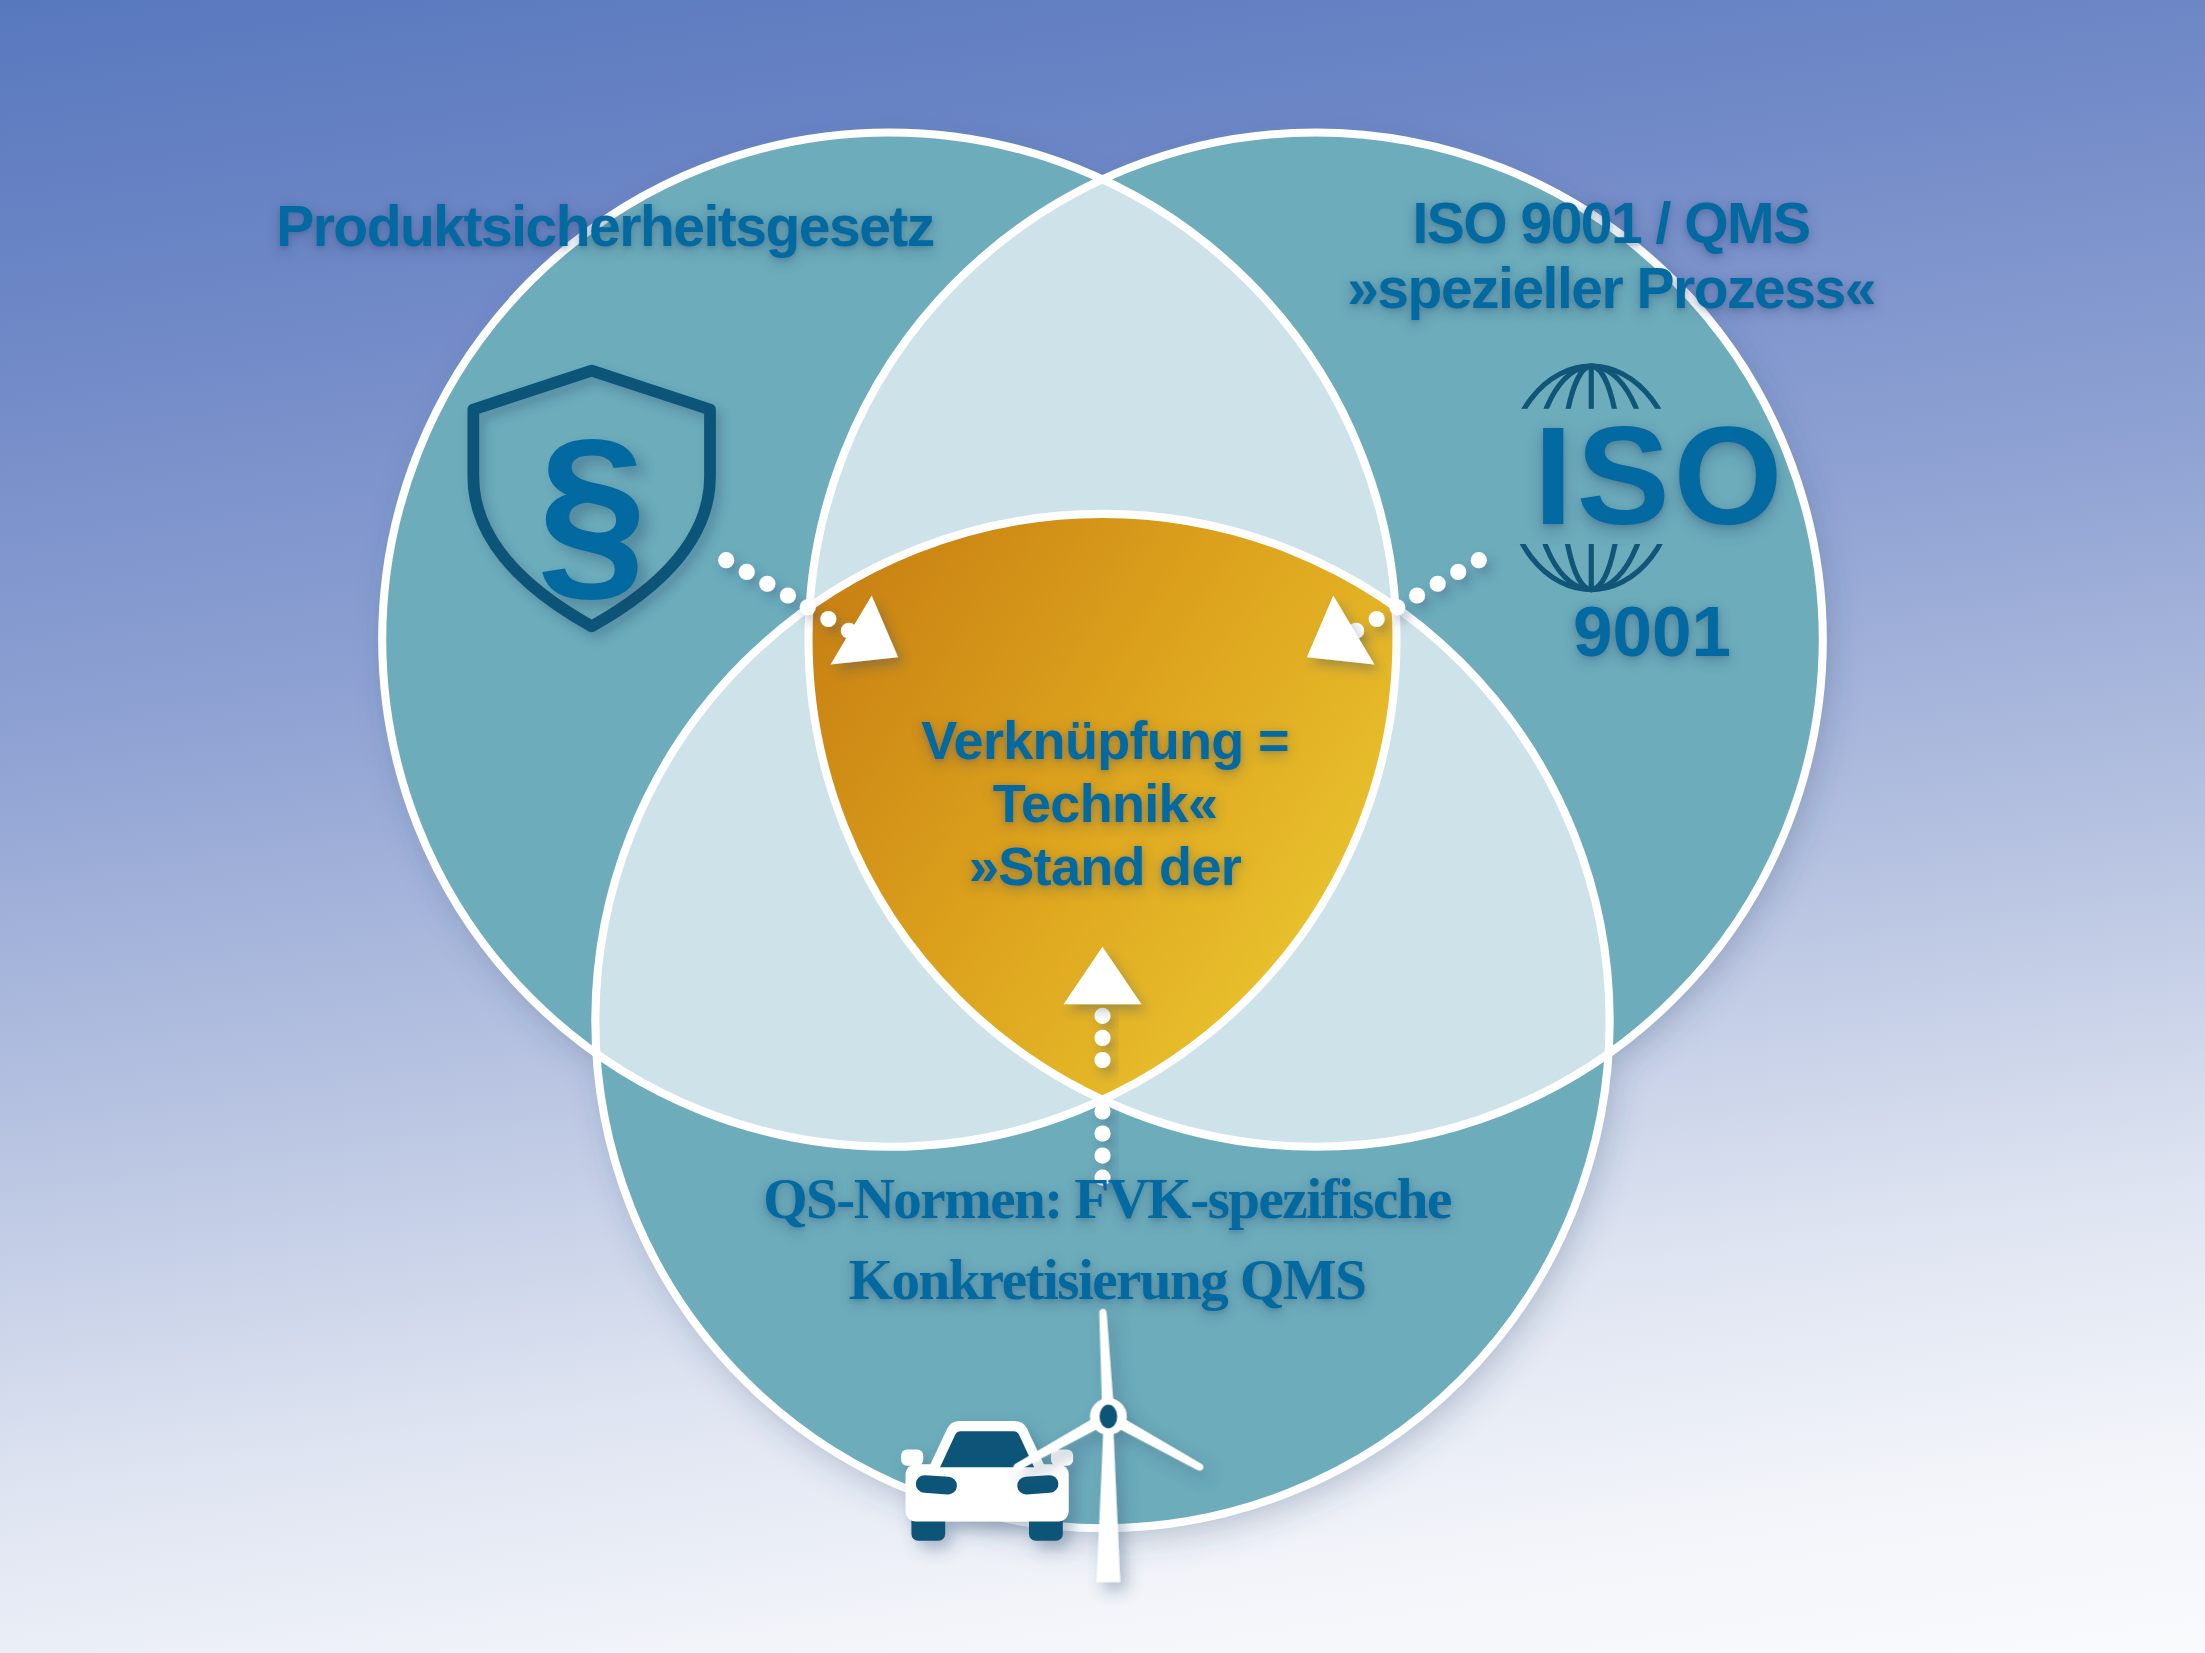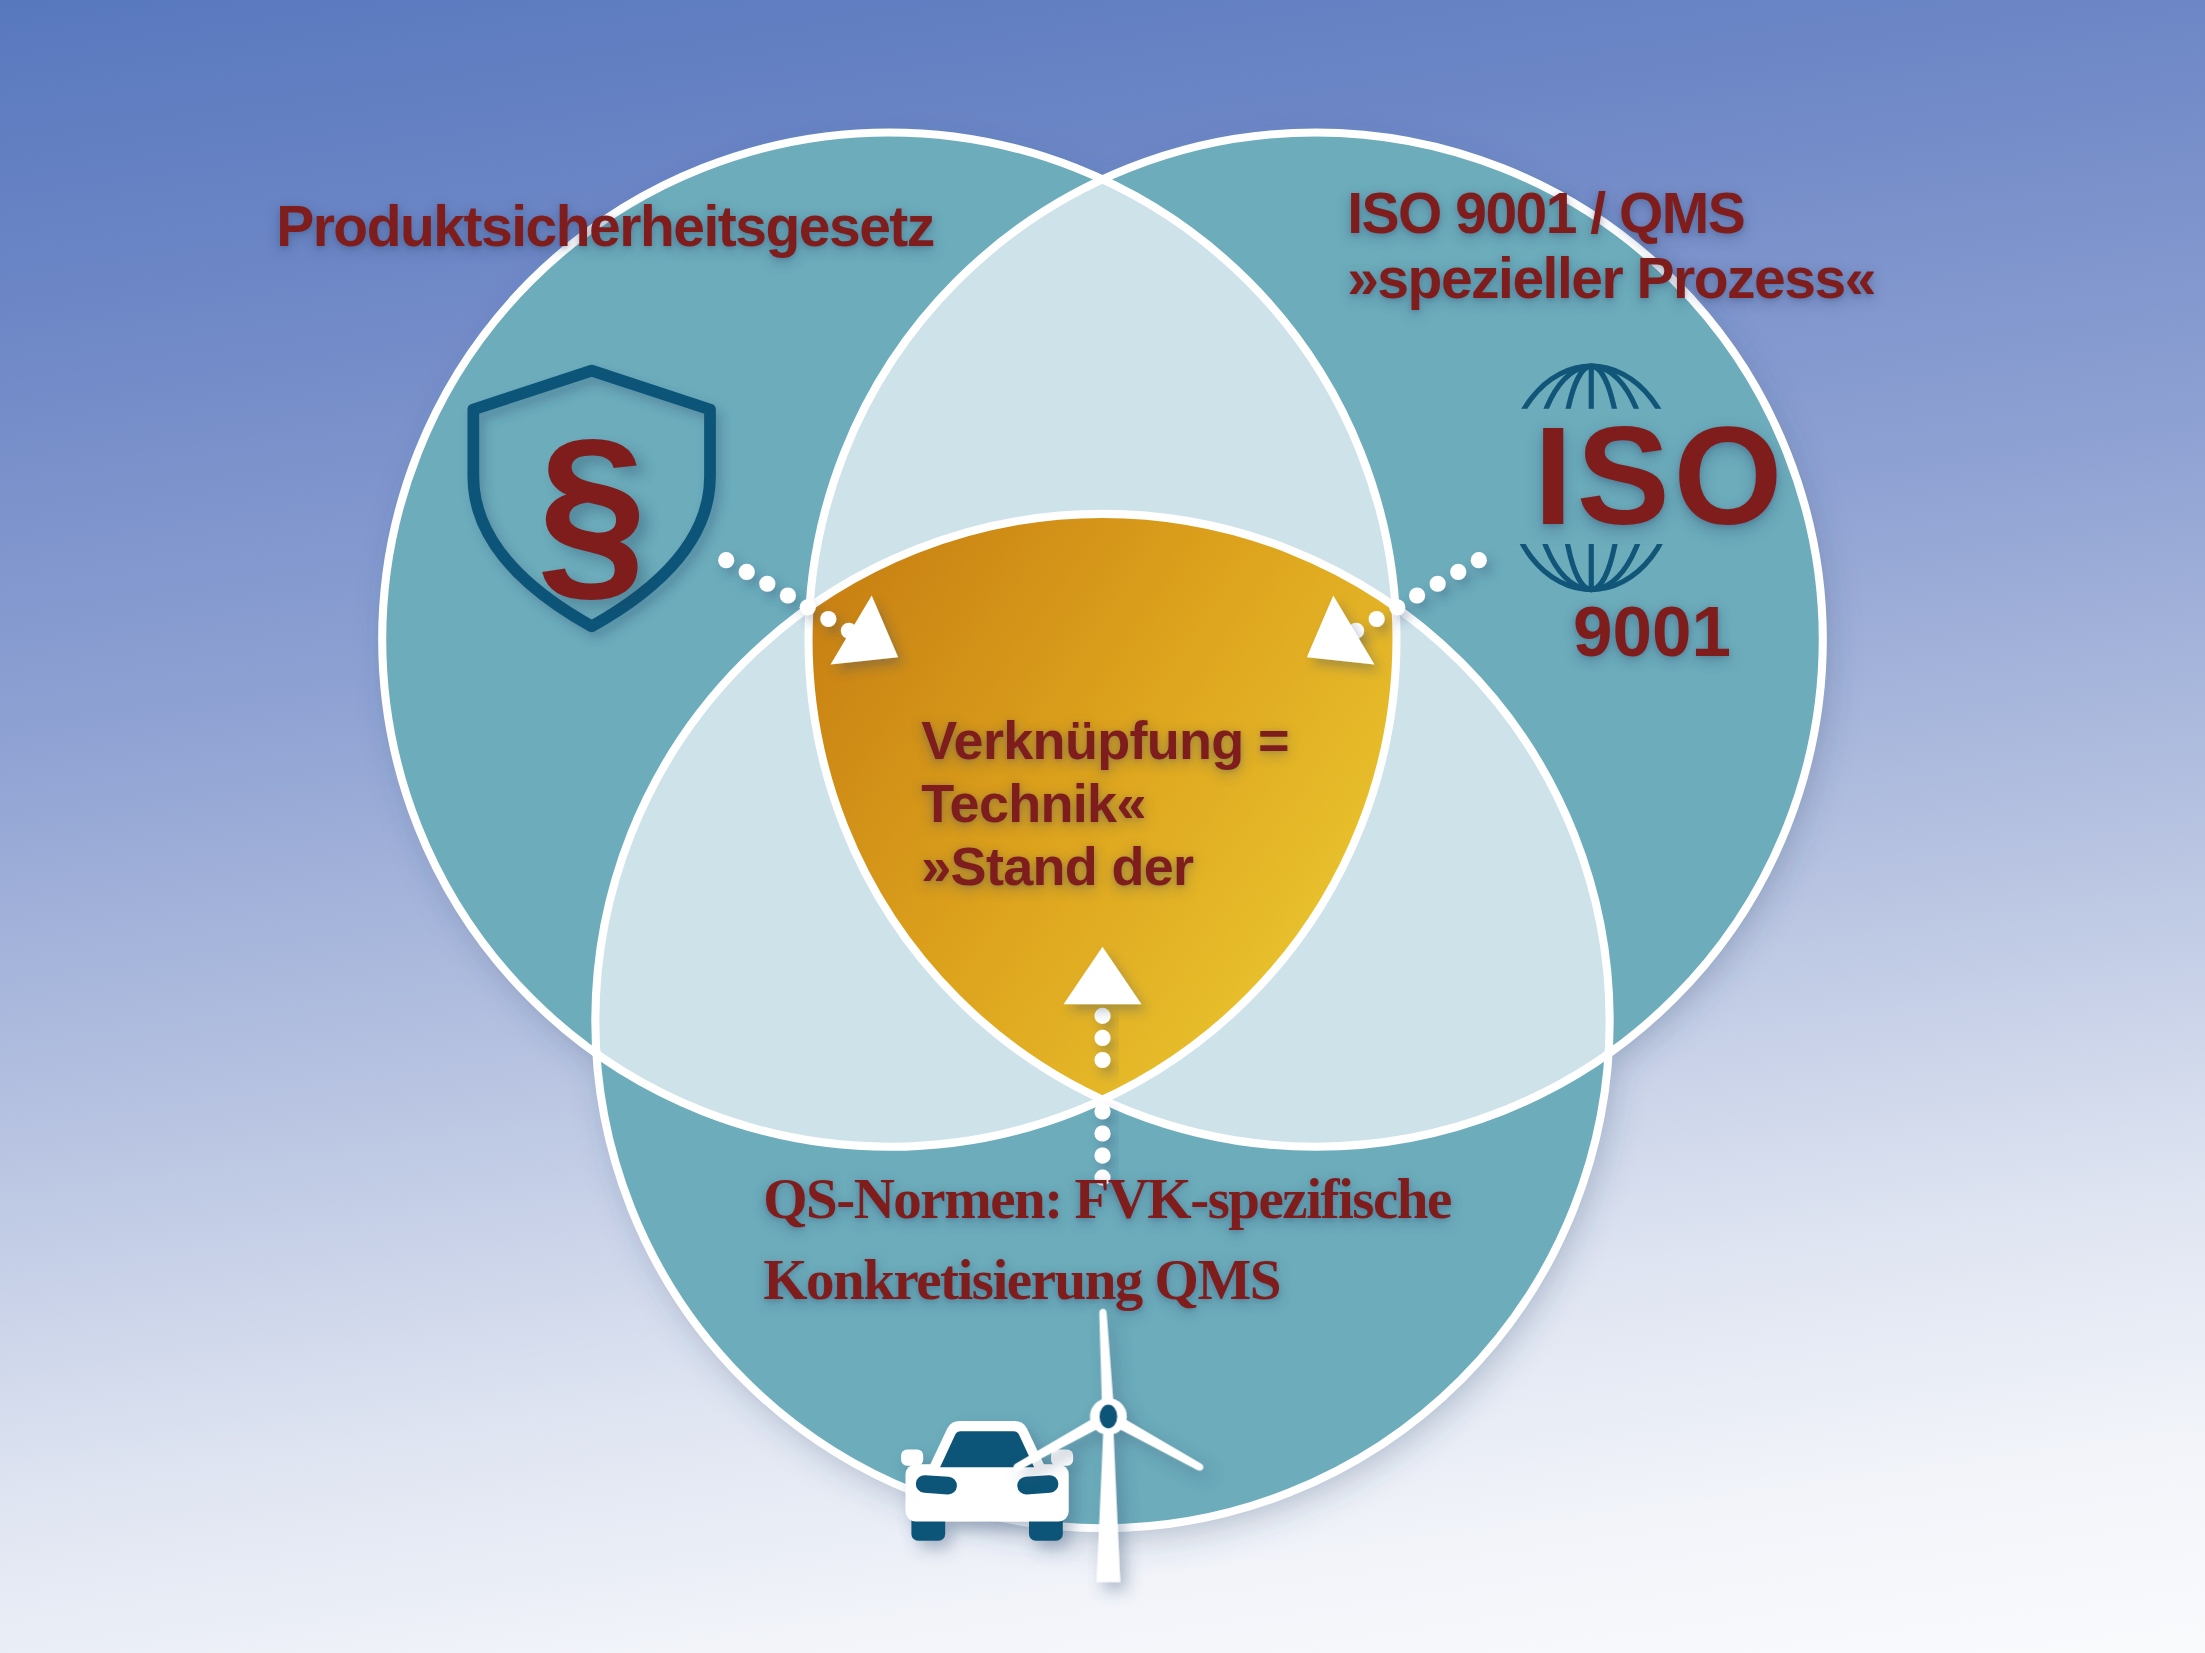--- a/index.html
+++ b/index.html
@@ -5,26 +5,26 @@
   html,body{margin:0;padding:0;}
   body{
     width:2205px;height:1654px;overflow:hidden;position:relative;
     background:linear-gradient(172deg,#5878BE 0%,#7089C7 18%,#8FA2D3 38%,#B7C3E1 58%,#DEE4F1 76%,#F3F5FA 90%,#F8FAFC 100%);
     font-family:"Liberation Sans","DejaVu Sans",sans-serif;
   }
   .stage{position:absolute;inset:0;}
   svg.diagram{position:absolute;left:0;top:0;width:2205px;height:1654px;}
   .label{
     position:absolute;transform:translate(-50%,-50%);
-    color:#7f1d1d;font-weight:bold;text-align:left;white-space:nowrap;
+    color:#0369a1;font-weight:bold;text-align:center;white-space:nowrap;
     text-shadow:0 4.4px 13.2px rgba(44,70,110,0.38),0 1.5px 4.4px rgba(44,70,110,0.22);
   }
   .label .line{display:block;}
   #label-product{left:605px;top:226px;font-size:57px;letter-spacing:-1.5px;}
-  #label-iso{left:1611px;top:246px;font-size:57px;line-height:65px;letter-spacing:-1.5px;}
+  #label-iso{left:1611px;top:256px;font-size:57px;line-height:65px;letter-spacing:-1.5px;}
   #label-qs{left:1107px;top:1239px;font-size:57px;line-height:81px;letter-spacing:-1.5px;font-family:Liberation Serif, serif;}
   #label-center{left:1105px;top:803px;font-size:54px;line-height:63px;letter-spacing:-0.7px;}
   #iso-logo-text{left:1660px;top:476px;font-size:140px;letter-spacing:3.7px;
     text-shadow:0 5.9px 14.7px rgba(44,70,110,0.35),0 2.2px 4.4px rgba(44,70,110,0.2);}
   #iso-logo-sub{left:1652px;top:631px;font-size:71px;}
   #paragraph-symbol{left:592px;top:509px;font-size:198px;letter-spacing:0;
     text-shadow:8.8px 8.8px 13.2px rgba(30,60,90,0.30);}
 </style>
 </head>
 <body>

